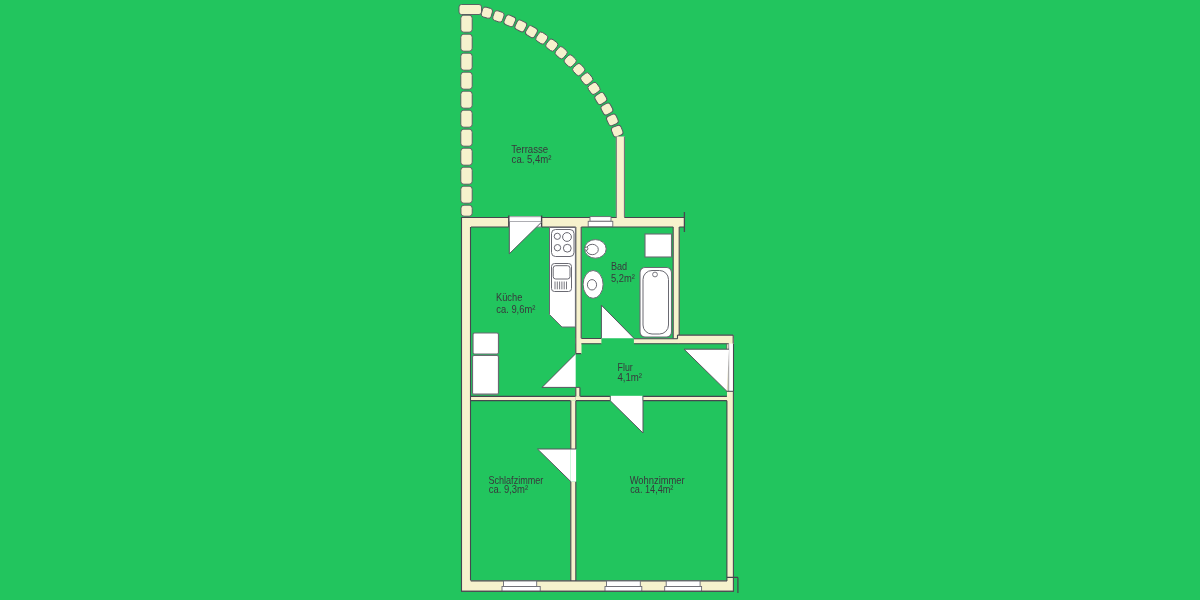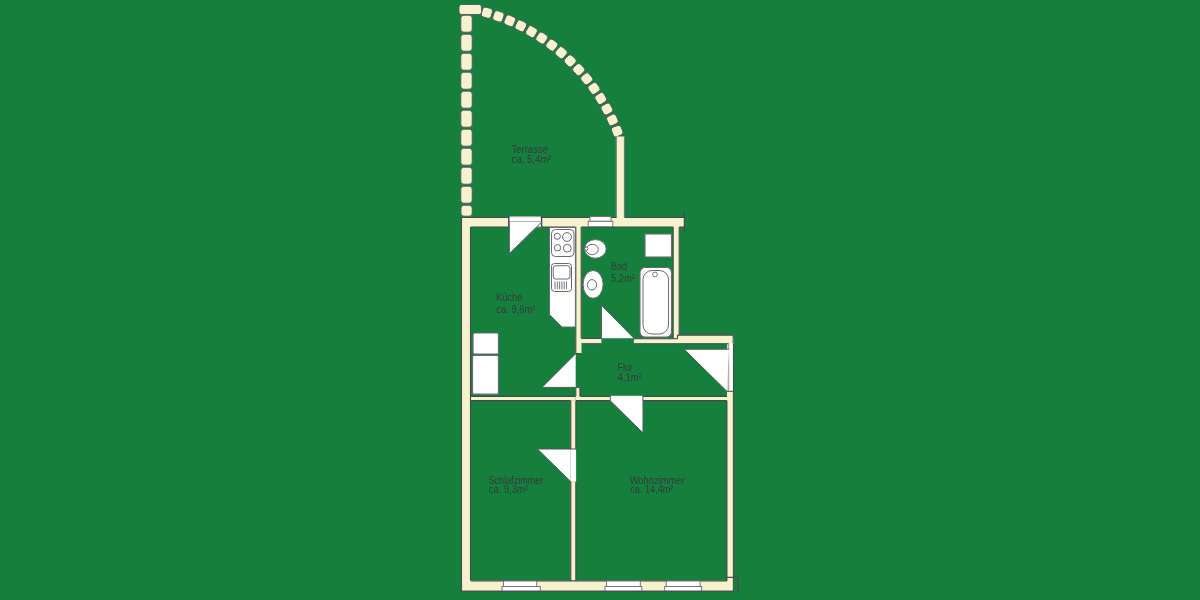--- a/index.html
+++ b/index.html
@@ -1,16 +1,16 @@
 <!DOCTYPE html>
 <html><head>
 <meta charset="utf-8">
 <style>
   html,body{margin:0;padding:0;background:#ffffff;}
-  .page{position:relative;width:1200px;height:600px;background:#15803d;overflow:hidden;}
+  .page{position:relative;width:1200px;height:600px;background:#22c55e;overflow:hidden;}
   svg{position:absolute;left:0;top:0;}
   text{font-family:"Liberation Sans", sans-serif;font-size:11px;fill:#38383c;}
 </style>
 </head>
 <body>
 <div class="page">
 <svg width="1200" height="600" viewBox="0 0 1200 600">
 
 <g fill="#f6f2cd" stroke="#55555c" stroke-width="0.9">
 <rect x="459" y="4.5" width="22.5" height="10" rx="2.5"></rect>

